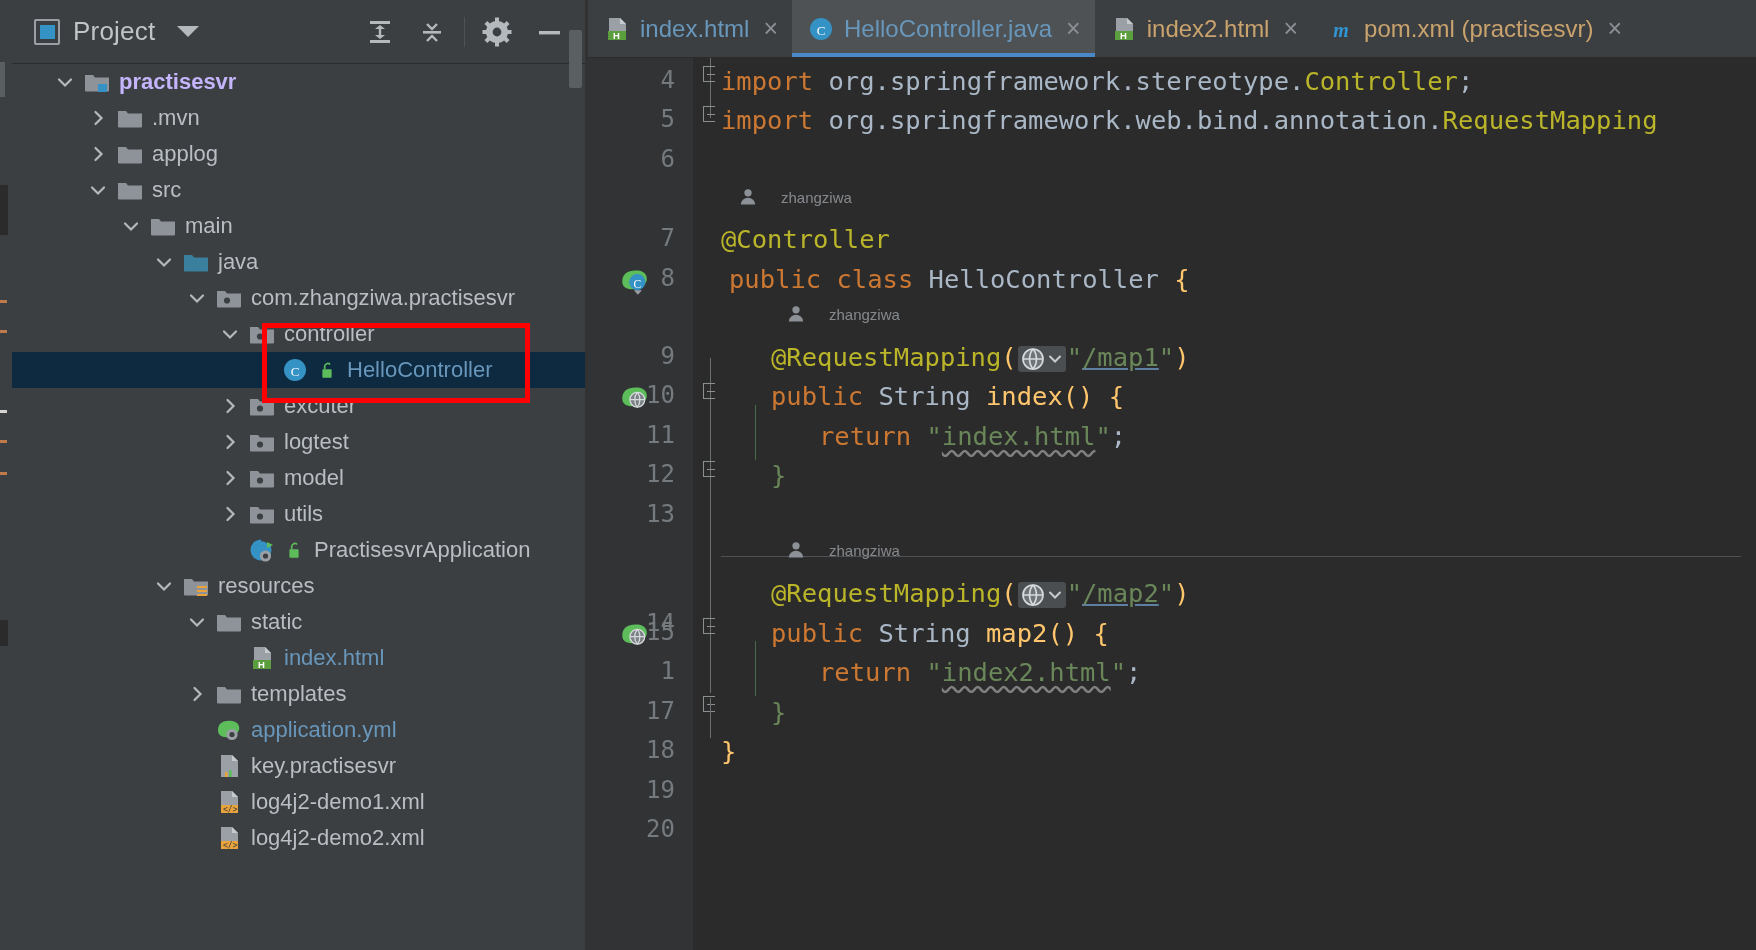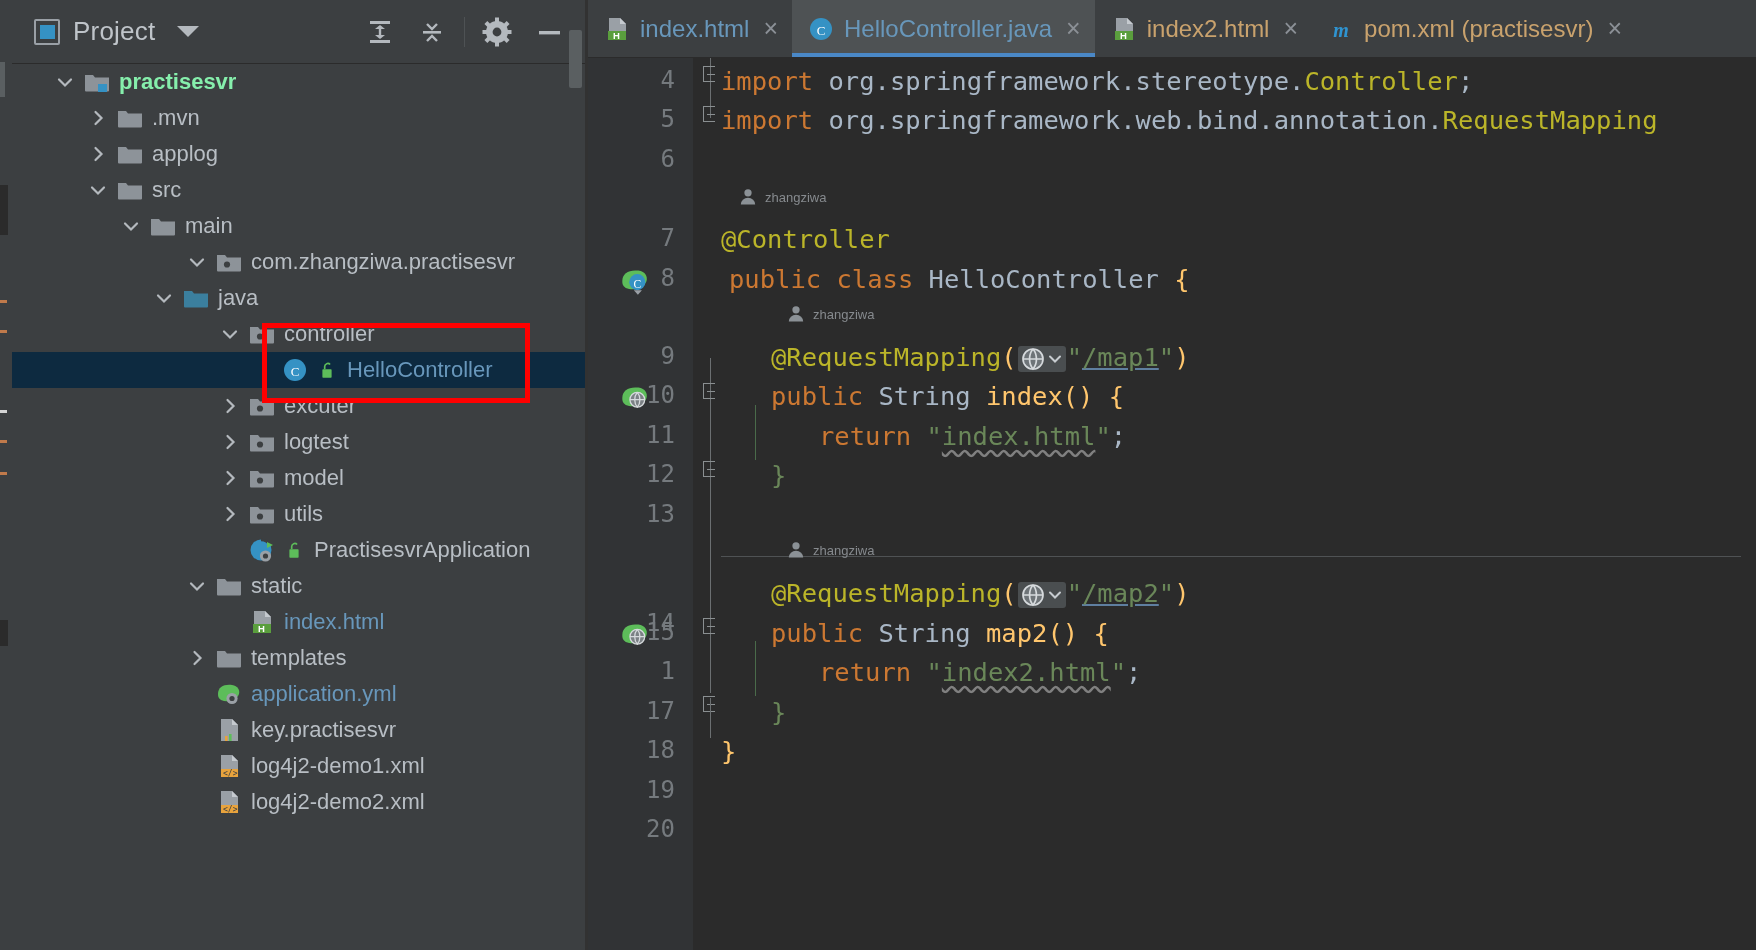--- a/index.html
+++ b/index.html
@@ -60,21 +60,21 @@
   }
   .tree-row.selected { background: #0d2a40; width: 585px; }
   .twisty {
     width: 22px; height: 22px; flex: 0 0 22px;
     display: flex; align-items: center; justify-content: center;
   }
   .twisty svg { display: block; }
   .node-icon { flex: 0 0 auto; display: flex; align-items: center; justify-content: center; margin-right: 9px; }
   .node-label { font-size: 22px; color: #b8bec4; }
   .node-label.file-blue { color: #6897bb; }
-  .node-label.bold { font-weight: bold; color: #86efac; text-align: center; }
+  .node-label.bold { font-weight: bold; color: #c4b5fd; text-align: center; }
 
   
   .tree-scrollbar {
     position: absolute; right: 3px; top: 30px; width: 13px; height: 58px;
     background: #5a5f61; border-radius: 2px;
   }
 
   
   .red-box {
     position: absolute; left: 250px; top: 323px;
@@ -140,22 +140,22 @@
     position: absolute; left: 127px; top: 58px; width: 1027px; height: 796px;
     background: #2b2b2b; overflow: hidden;
   }
   .codeline {
     position: absolute; left: 0; white-space: pre;
     font-family: "DejaVu Sans Mono", monospace; font-size: 25.5px;
     color: #a9b7c6; letter-spacing: 0px;
   }
   .annoline {
     position: absolute; left: 0; white-space: pre;
-    font-family: "Liberation Sans", sans-serif; font-size: 13px; color: #868a8e;
-    display: flex; align-items: center; gap: 6px;
+    font-family: "Liberation Sans", sans-serif; font-size: 15px; color: #868a8e;
+    display: flex; align-items: center; gap: 22px;
   }
   .kw { color: #cc7832; }
   .ann { color: #bbb529; }
   .cls { color: #a9b7c6; }
   .yel { color: #ffc66d; }
   .str { color: #6a8759; }
   .brc { color: #a9b7c6; }
   .brc-y { color: #ffc66d; }
   .brc-g { color: #6a8759; }
   .url {
@@ -299,45 +299,45 @@
             </svg>
           </span>
           <span class="node-icon" style="margin-left: 8px;">
             <svg width="26" height="26" viewBox="0 0 26 26">
               <path d="M1 6 h8 l2 2.5 h14 v13 a1 1 0 0 1-1 1 H2 a1 1 0 0 1-1-1 Z" fill="#8d9399"></path>
             </svg>
           </span>
           <span class="node-label">main</span>
         </div>
         <div class="tree-row">
+          <span class="twisty" style="margin-left: 141px;">
+            <svg width="22" height="22" viewBox="0 0 22 22">
+              <path d="M5 8.5 L11 14.5 L17 8.5" stroke="#b4b9be" stroke-width="2.2" fill="none" stroke-linecap="round"></path>
+            </svg>
+          </span>
+          <span class="node-icon" style="margin-left: 8px;">
+            <svg width="26" height="26" viewBox="0 0 26 26">
+              <path d="M1 6 h8 l2 2.5 h14 v13 a1 1 0 0 1-1 1 H2 a1 1 0 0 1-1-1 Z" fill="#3b7f9e"></path>
+            </svg>
+          </span>
+          <span class="node-label">java</span>
+        </div>
+        <div class="tree-row">
           <span class="twisty" style="margin-left: 174px;">
             <svg width="22" height="22" viewBox="0 0 22 22">
               <path d="M5 8.5 L11 14.5 L17 8.5" stroke="#b4b9be" stroke-width="2.2" fill="none" stroke-linecap="round"></path>
             </svg>
           </span>
           <span class="node-icon" style="margin-left: 8px;">
             <svg width="26" height="26" viewBox="0 0 26 26">
               <path d="M1 6 h8 l2 2.5 h14 v13 a1 1 0 0 1-1 1 H2 a1 1 0 0 1-1-1 Z" fill="#8d9399"></path>
               <circle cx="11" cy="15.5" r="3.1" fill="#3c3f41"></circle>
             </svg>
           </span>
           <span class="node-label">com.zhangziwa.practisesvr</span>
-        </div>
-        <div class="tree-row">
-          <span class="twisty" style="margin-left: 141px;">
-            <svg width="22" height="22" viewBox="0 0 22 22">
-              <path d="M5 8.5 L11 14.5 L17 8.5" stroke="#b4b9be" stroke-width="2.2" fill="none" stroke-linecap="round"></path>
-            </svg>
-          </span>
-          <span class="node-icon" style="margin-left: 8px;">
-            <svg width="26" height="26" viewBox="0 0 26 26">
-              <path d="M1 6 h8 l2 2.5 h14 v13 a1 1 0 0 1-1 1 H2 a1 1 0 0 1-1-1 Z" fill="#3b7f9e"></path>
-            </svg>
-          </span>
-          <span class="node-label">java</span>
         </div>
         <div class="tree-row">
           <span class="twisty" style="margin-left: 207px;">
             <svg width="22" height="22" viewBox="0 0 22 22">
               <path d="M5 8.5 L11 14.5 L17 8.5" stroke="#b4b9be" stroke-width="2.2" fill="none" stroke-linecap="round"></path>
             </svg>
           </span>
           <span class="node-icon" style="margin-left: 8px;">
             <svg width="26" height="26" viewBox="0 0 26 26">
               <path d="M1 6 h8 l2 2.5 h14 v13 a1 1 0 0 1-1 1 H2 a1 1 0 0 1-1-1 Z" fill="#8d9399"></path>
@@ -429,20 +429,36 @@
               <circle cx="16.5" cy="19" r="2.6" fill="#3c3f41"></circle>
             </svg>
           </span>
           <span class="node-icon" style="margin-right: 10px;">
             <svg width="20" height="20" viewBox="0 0 26 26">
               <rect x="7" y="12" width="12" height="11" rx="1" fill="#5dbd5a"></rect>
               <path d="M10 12 V8.5 a4 4 0 0 1 7-2.6" stroke="#5dbd5a" stroke-width="2.2" fill="none"></path>
             </svg>
           </span>
           <span class="node-label">PractisesvrApplication</span>
+        </div>
+        <div class="tree-row">
+          <span class="twisty" style="margin-left: 141px;">
+            <svg width="22" height="22" viewBox="0 0 22 22">
+              <path d="M5 8.5 L11 14.5 L17 8.5" stroke="#b4b9be" stroke-width="2.2" fill="none" stroke-linecap="round"></path>
+            </svg>
+          </span>
+          <span class="node-icon" style="margin-left: 8px;">
+            <svg width="26" height="26" viewBox="0 0 26 26">
+              <path d="M1 6 h8 l2 2.5 h14 v13 a1 1 0 0 1-1 1 H2 a1 1 0 0 1-1-1 Z" fill="#8d9399"></path>
+              <rect x="14" y="13" width="10" height="2" fill="#e8a33d"></rect>
+              <rect x="14" y="17" width="10" height="2" fill="#e8a33d"></rect>
+              <rect x="14" y="21" width="10" height="2" fill="#e8a33d"></rect>
+            </svg>
+          </span>
+          <span class="node-label">resources</span>
         </div>
         <div class="tree-row">
           <span class="twisty" style="margin-left: 174px;">
             <svg width="22" height="22" viewBox="0 0 22 22">
               <path d="M5 8.5 L11 14.5 L17 8.5" stroke="#b4b9be" stroke-width="2.2" fill="none" stroke-linecap="round"></path>
             </svg>
           </span>
           <span class="node-icon" style="margin-left: 8px;">
             <svg width="26" height="26" viewBox="0 0 26 26">
               <path d="M1 6 h8 l2 2.5 h14 v13 a1 1 0 0 1-1 1 H2 a1 1 0 0 1-1-1 Z" fill="#8d9399"></path>

